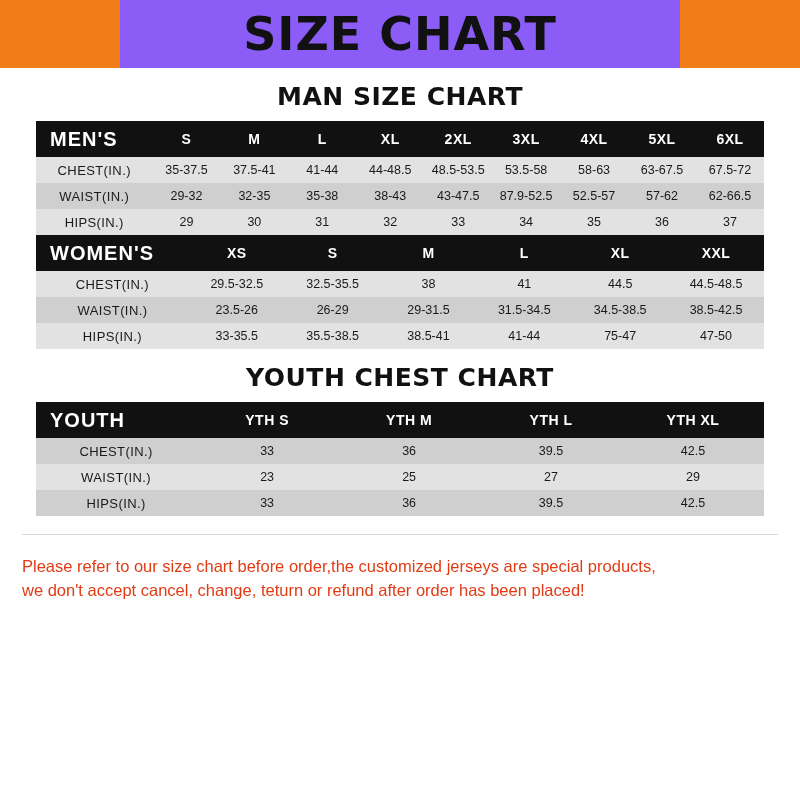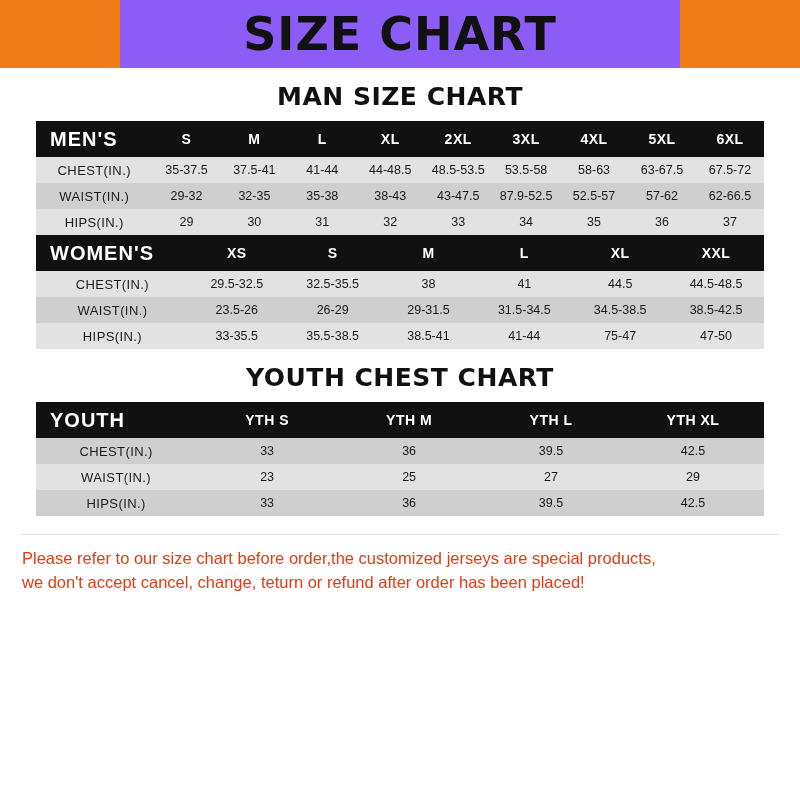--- a/index.html
+++ b/index.html
@@ -100,21 +100,21 @@
   }
   
   .men-table col.c0 { width: 16%; }
   .women-table col.c0 { width: 21%; }
   .youth-table col.c0 { width: 22%; }
 
   
   .notice {
     margin: 18px 22px 0 22px;
     border-top: 1px solid #d9d9d9;
-    padding-top: 12px;
+    padding-top: 20px;
     color: #e23b14;
     font-size: 16.5px;
     line-height: 1.45;
     font-family: "Liberation Sans", sans-serif;
   }
   .notice-line {
     display: block;
   }
 </style>
 </head>

